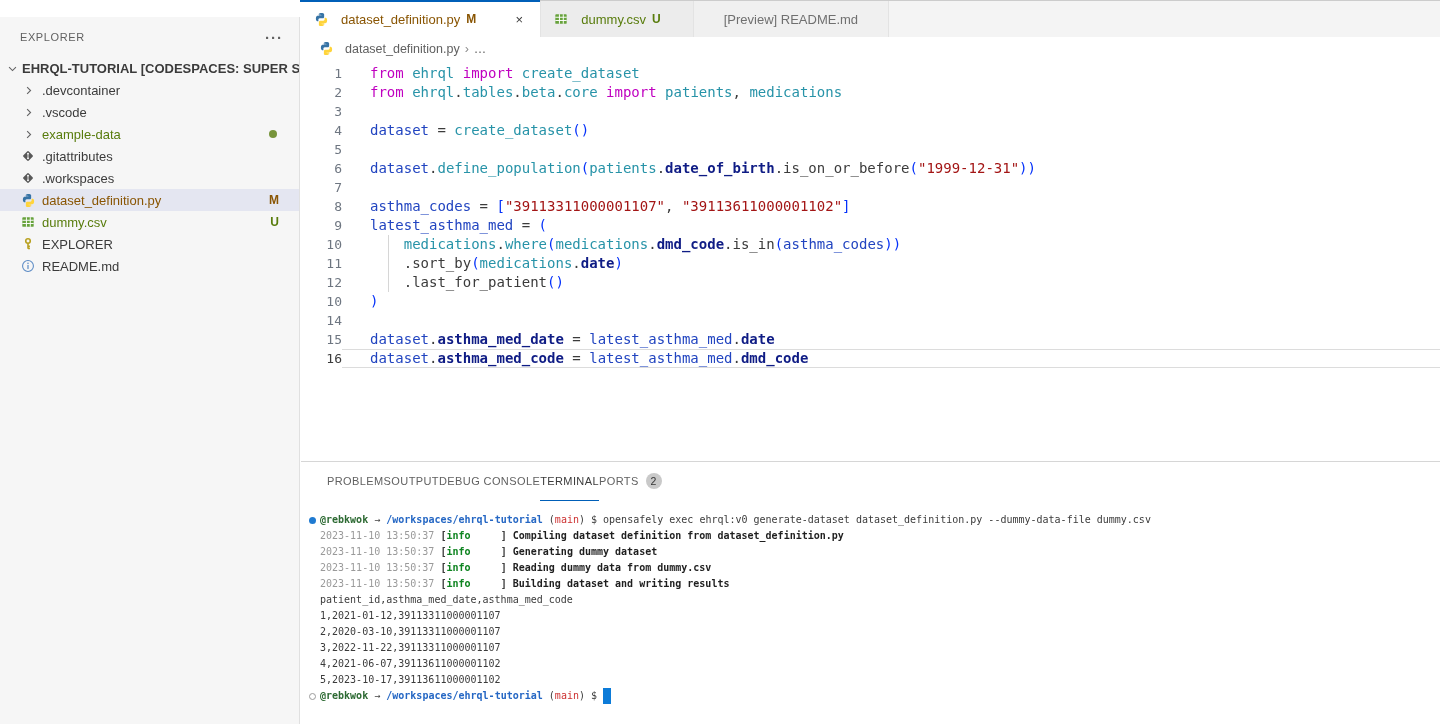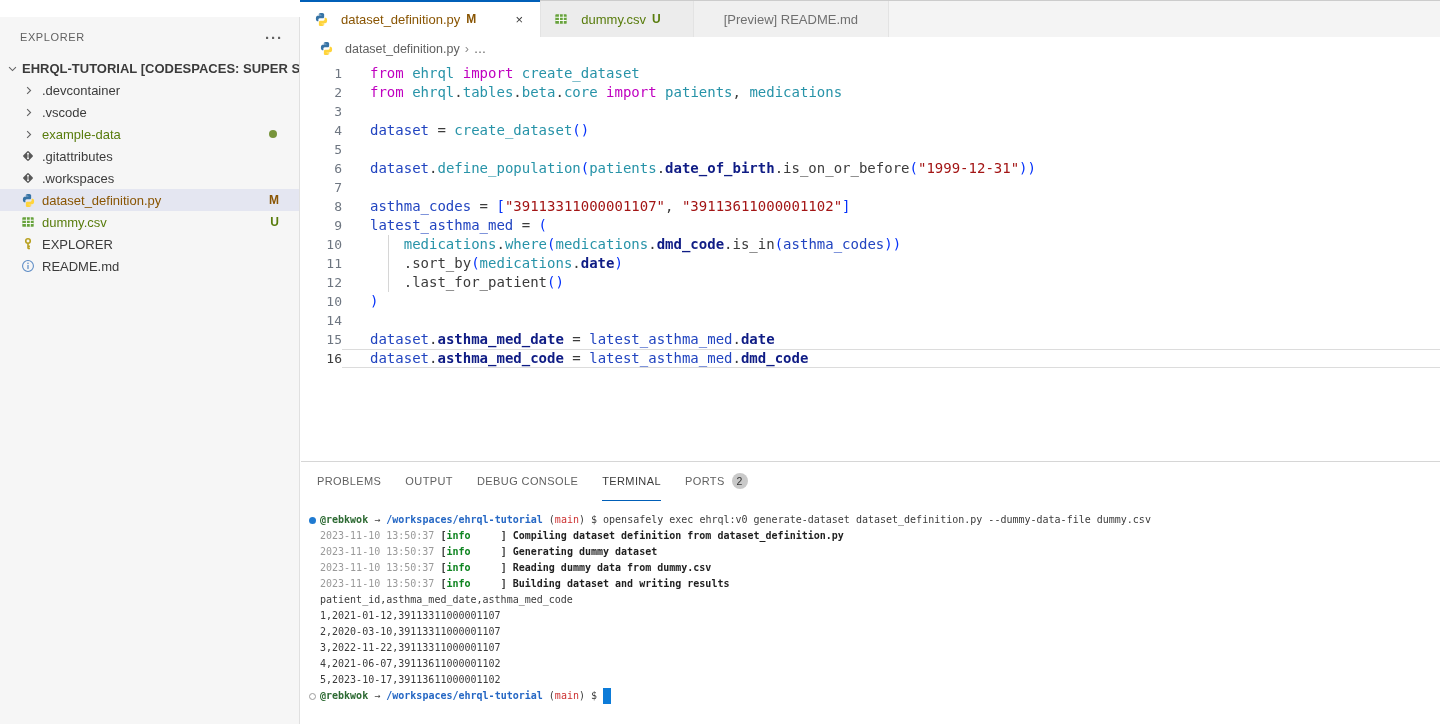--- a/index.html
+++ b/index.html
@@ -50,21 +50,21 @@
   .cl.current .lc { box-shadow: inset 0 1px 0 #dcdcdc, inset 0 -1px 0 #dcdcdc; }
   .cl.current .ln { color:#3b3b3b; }
   .guide { position:absolute; left:46px; top:0; bottom:0; border-left:1px solid #d6d6d6; }
   .k { color:#c000c0; } .m { color:#2793a8;margin-top:36px; } .v { color:#2144c0; }
   .p { color:#3b3b3b; } .pr { color:#0f1c85; font-weight:600;text-align:right; } .me { color:#3b3b3b; }
   .s { color:#a31515; } .b { color:#0431fa; } .t { color:#3b3b3b; }
 
   
   .panel { position:absolute; left:301px; right:0; top:461px; bottom:0;
     background:#fff; border-top:1px solid #d6d6d6; }
-  .panel-bar { display:flex; gap:24px; padding-left:16px; height:39px; }
+  .panel-bar { display:flex; padding-left:26px; height:39px; }
   .ptab { display:flex; align-items:center; gap:7px; font-size:11px; letter-spacing:.4px;
     color:#616161; border-bottom:1px solid transparent; cursor:pointer; }
   .ptab.active { color:#3b3b3b; border-bottom-color:#005fb8; }
   .pbadge { background:#c9c9c9; color:#333; border-radius:50%; width:16px; height:16px;
     display:flex; align-items:center; justify-content:center; font-size:10.5px; }
 
   
   .terminal { padding:11px 0 0 4px; font-family:"DejaVu Sans Mono", monospace;
     font-size:10px; line-height:16px; color:#3b3b3b; cursor:text; }
   .tline { display:flex; white-space:pre; }

